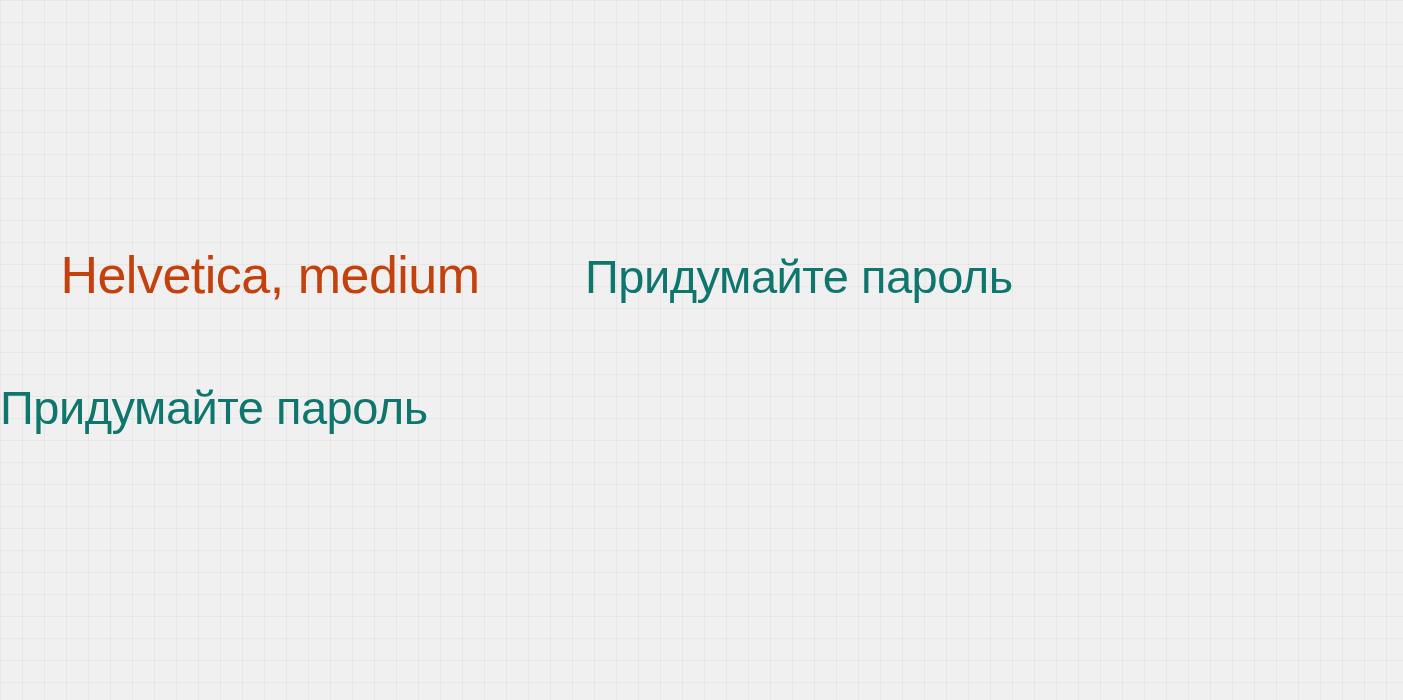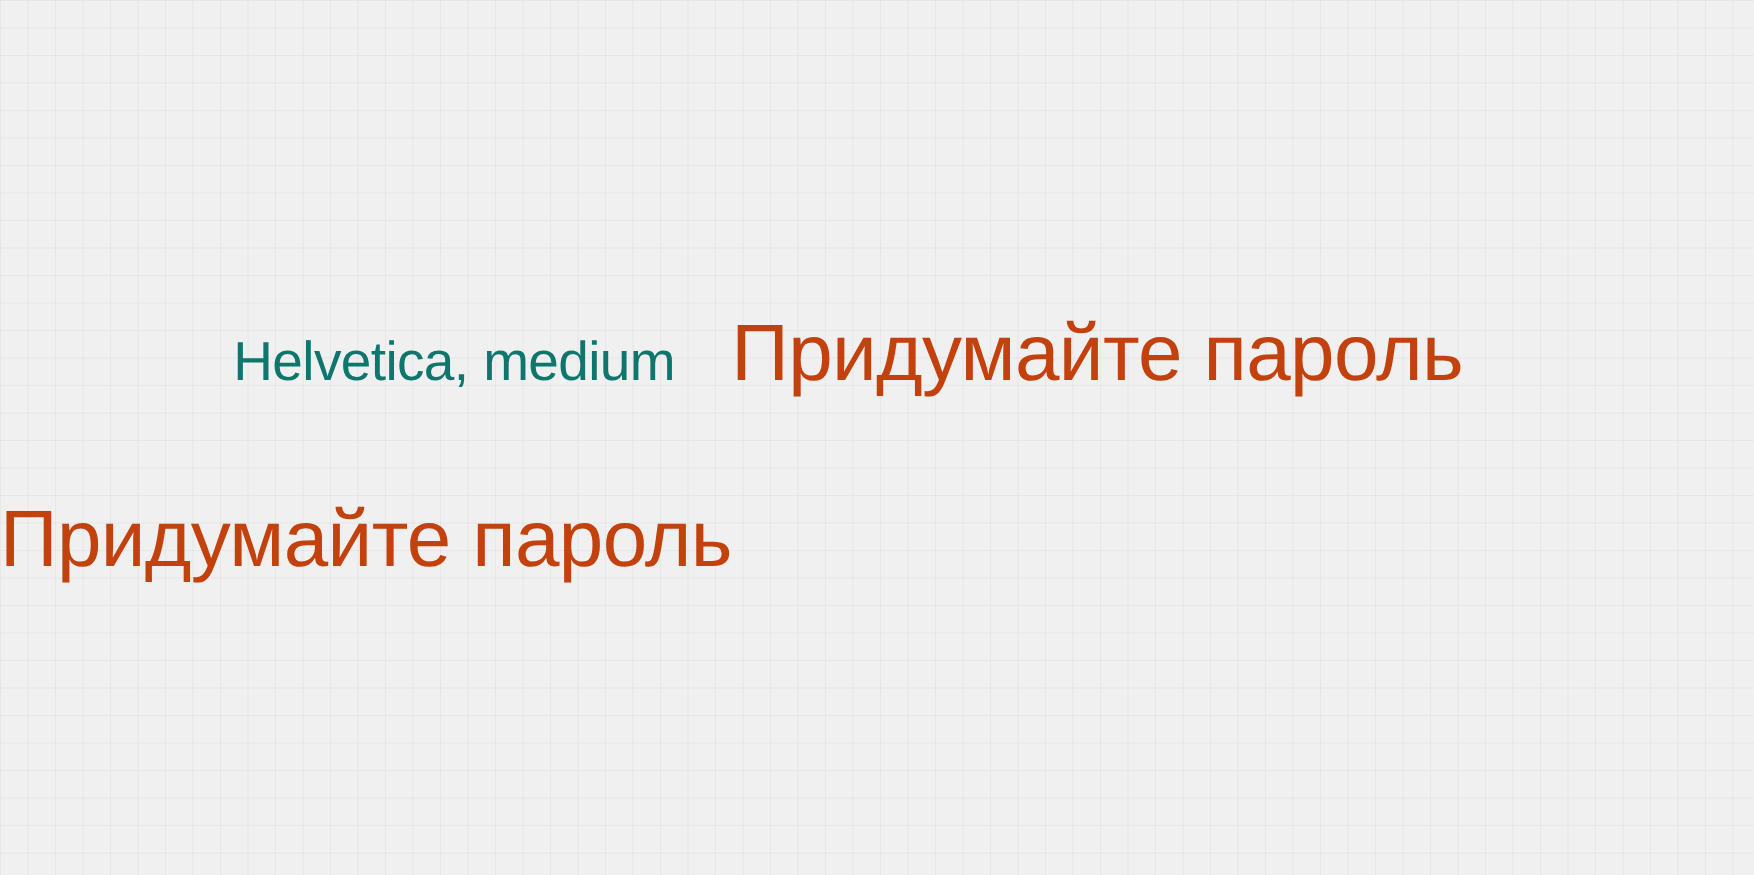--- a/index.html
+++ b/index.html
@@ -35,31 +35,31 @@
     }
 
     .row {
       display: flex;
       align-items: baseline;
       gap: 45px;
     }
 
     .label {
       width: 540px;
-      text-align: right;
-      font-size: 44px;
+      text-align: center;
+      font-size: 52px;
       font-weight: 400;
-      color: #0f766e;
+      color: #c2410c;
       letter-spacing: -0.5px;
     }
 
     .sample {
-      font-size: 64px;
+      font-size: 47px;
       font-weight: 500;
-      color: #c2410c;
+      color: #0f766e;
       letter-spacing: -0.5px;
       white-space: nowrap;
     }
 
     .sample.helvetica {
       font-family: "Helvetica Neue", Helvetica, Arial, sans-serif;
     }
 
     .sample.sf {
       font-family: -apple-system, BlinkMacSystemFont, "SF Pro Text", "Helvetica Neue", Arial, sans-serif;

